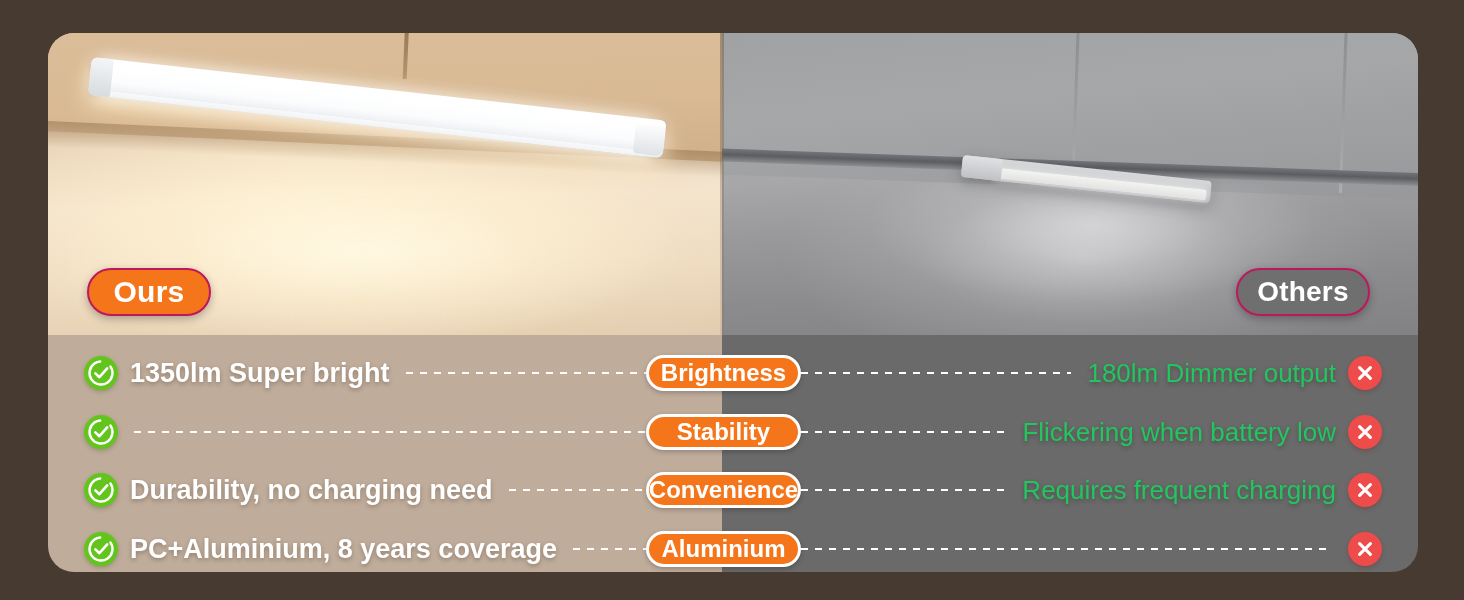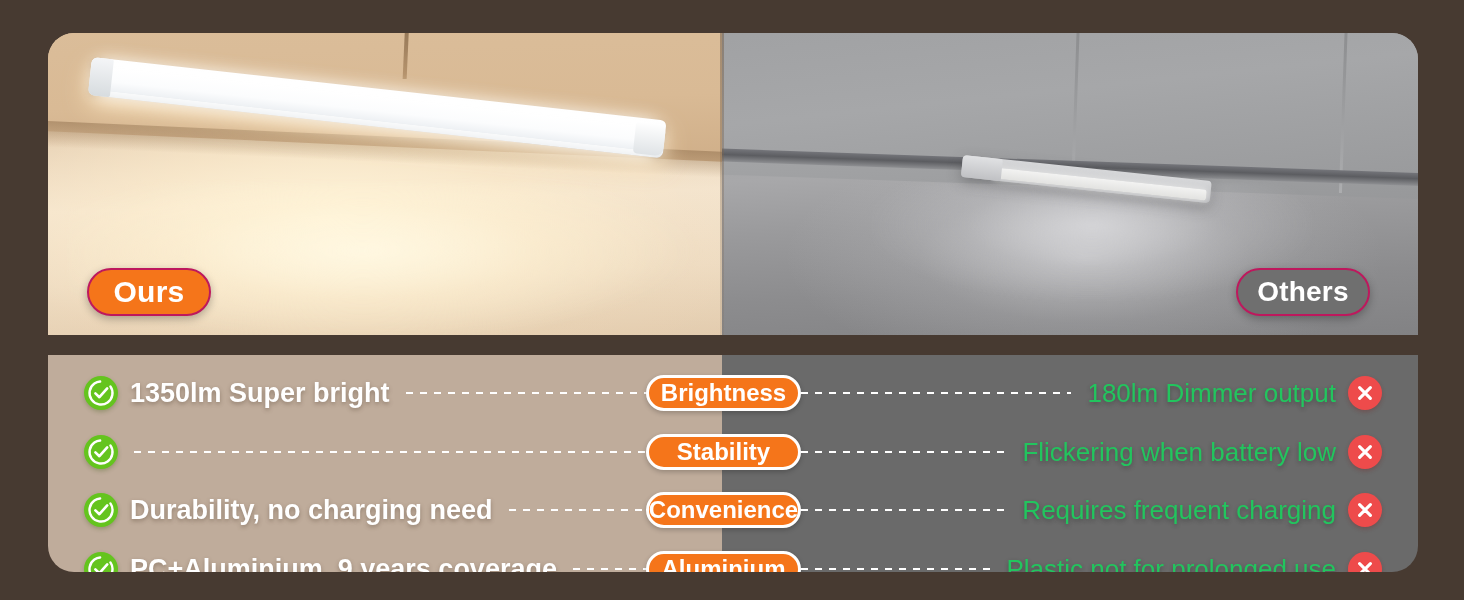--- a/index.html
+++ b/index.html
@@ -227,21 +227,21 @@
     left: 1188px; top: 235px;
     width: 134px; height: 48px;
     background: #6f6f6f;
     font-size: 28px;
   }
 
   
   .band {
     position: absolute;
     left: 0; top: 302px;
-    width: 1370px; height: 237px; margin-top: 20px;
+    width: 1370px; height: 237px;
   }
   .band-left {
     position: absolute;
     left: 0; top: 0;
     width: 674px; height: 237px;
     background: #BFAC9B;
   }
   .band-right {
     position: absolute;
     left: 674px; top: 0;
@@ -459,27 +459,26 @@
       </div>
 
       <div class="row row-3">
         <div class="side-left">
           <span class="ico ico-check">
             <svg width="34" height="34" viewBox="0 0 34 34">
               <circle cx="17" cy="17" r="11.5" fill="none" stroke="#ffffff" stroke-width="2.4" stroke-linecap="round" stroke-dasharray="60 12" transform="rotate(-35 17 17)"></circle>
               <path d="M11.4 17.4 L15.4 21.2 L23.2 12.4" fill="none" stroke="#ffffff" stroke-width="2.6" stroke-linecap="round" stroke-linejoin="round"></path>
             </svg>
           </span>
-          <span class="txt">PC+Aluminium, 9 years coverage</span>
+          <span class="txt">PC+Aluminium, 8 years coverage</span>
           <span class="dash-l"></span>
         </div>
         <div class="pill">Aluminium</div>
         <div class="side-right">
           <span class="dash-r"></span>
-          <span class="txt">Plastic,not for prolonged use</span>
           <span class="ico ico-x">
             <svg width="34" height="34" viewBox="0 0 34 34">
               <path d="M11.6 11.6 L22.4 22.4 M22.4 11.6 L11.6 22.4" fill="none" stroke="#ffffff" stroke-width="3.1" stroke-linecap="round"></path>
             </svg>
           </span>
         </div>
       </div>
 
     </div>
   </div>

